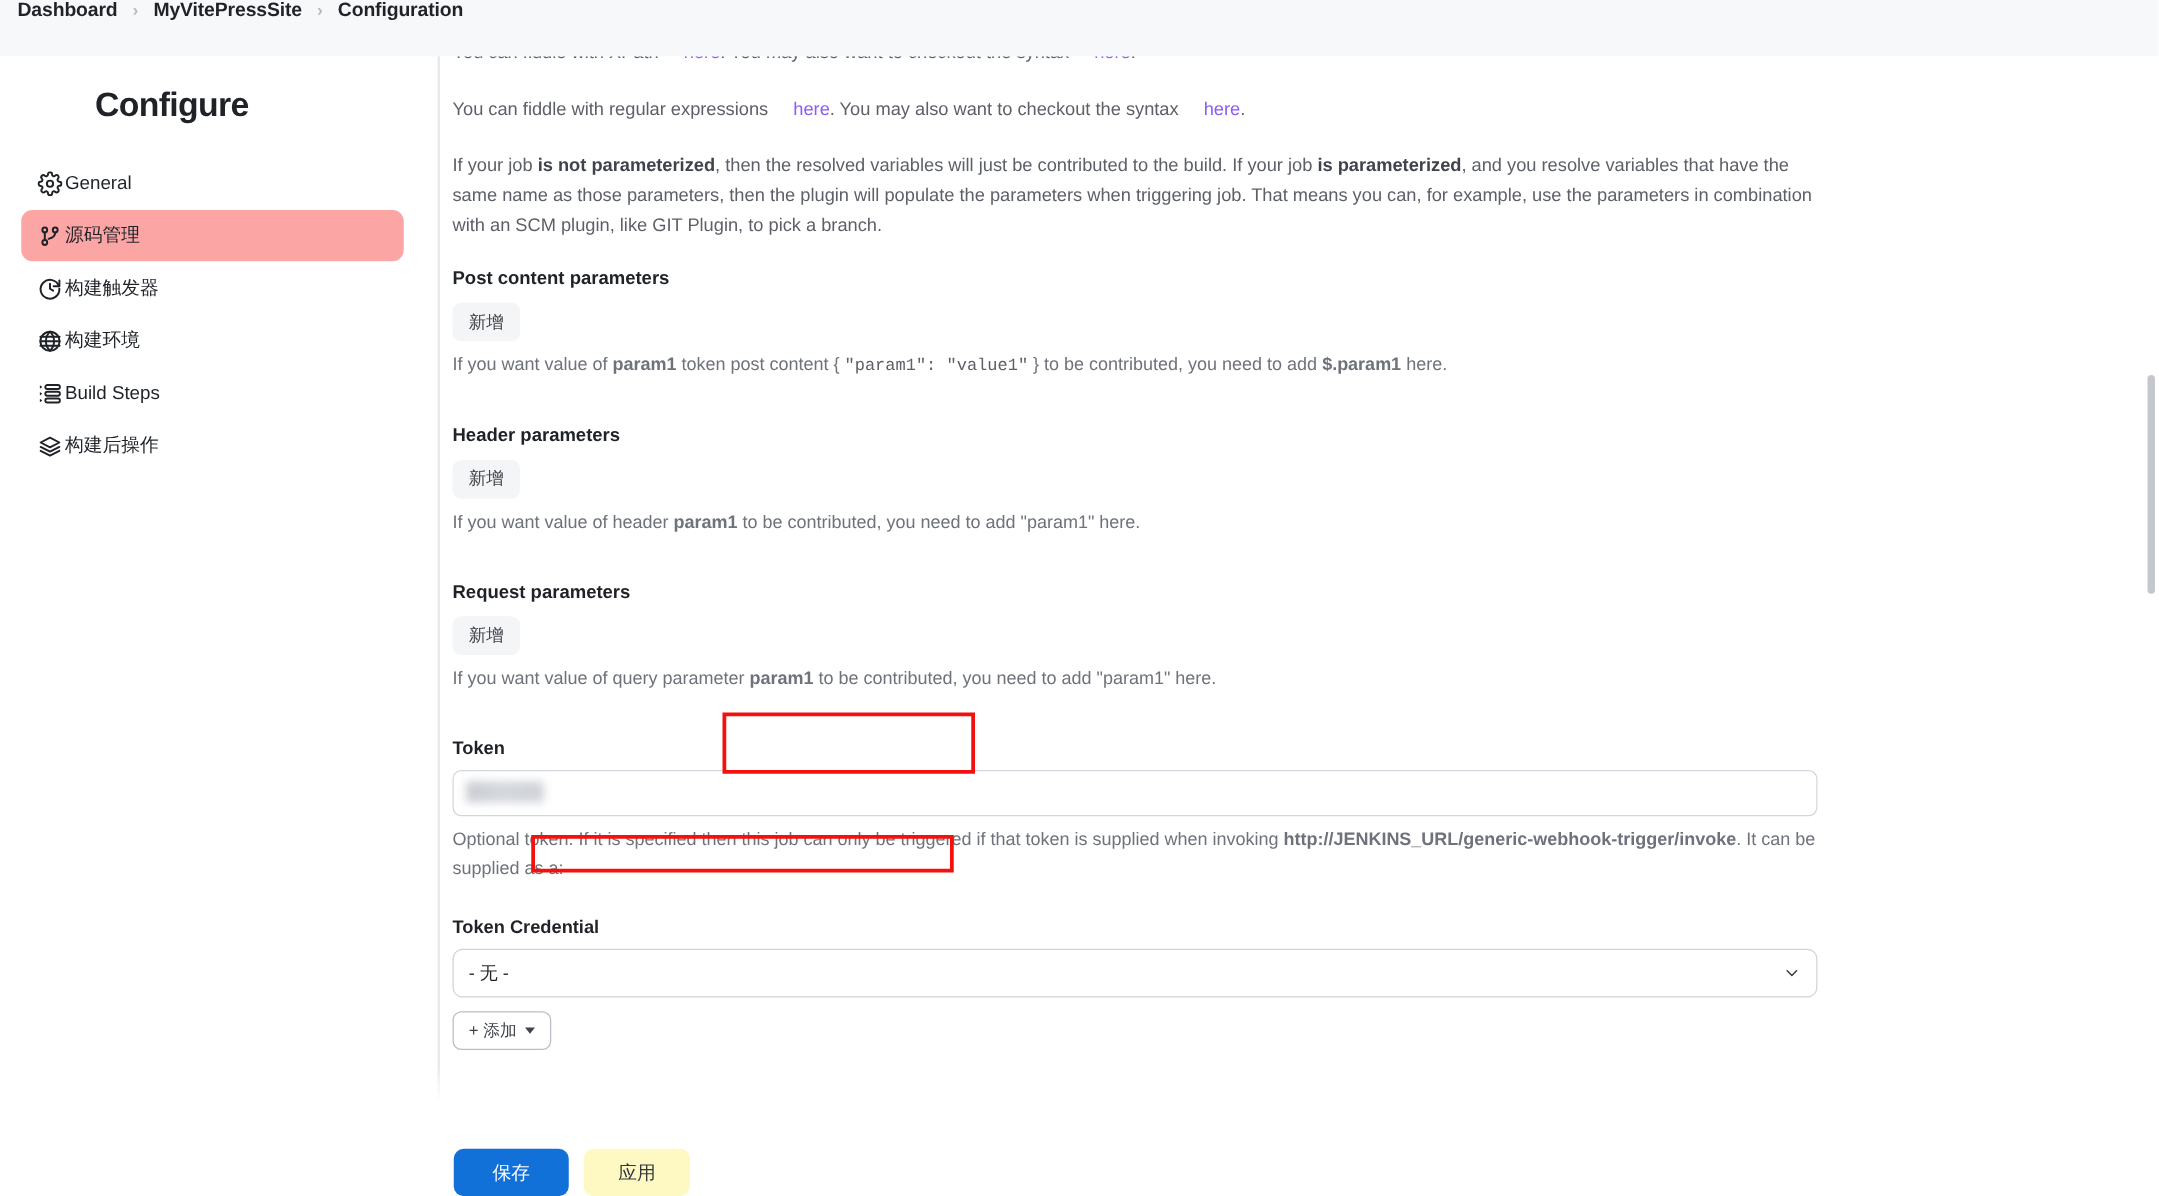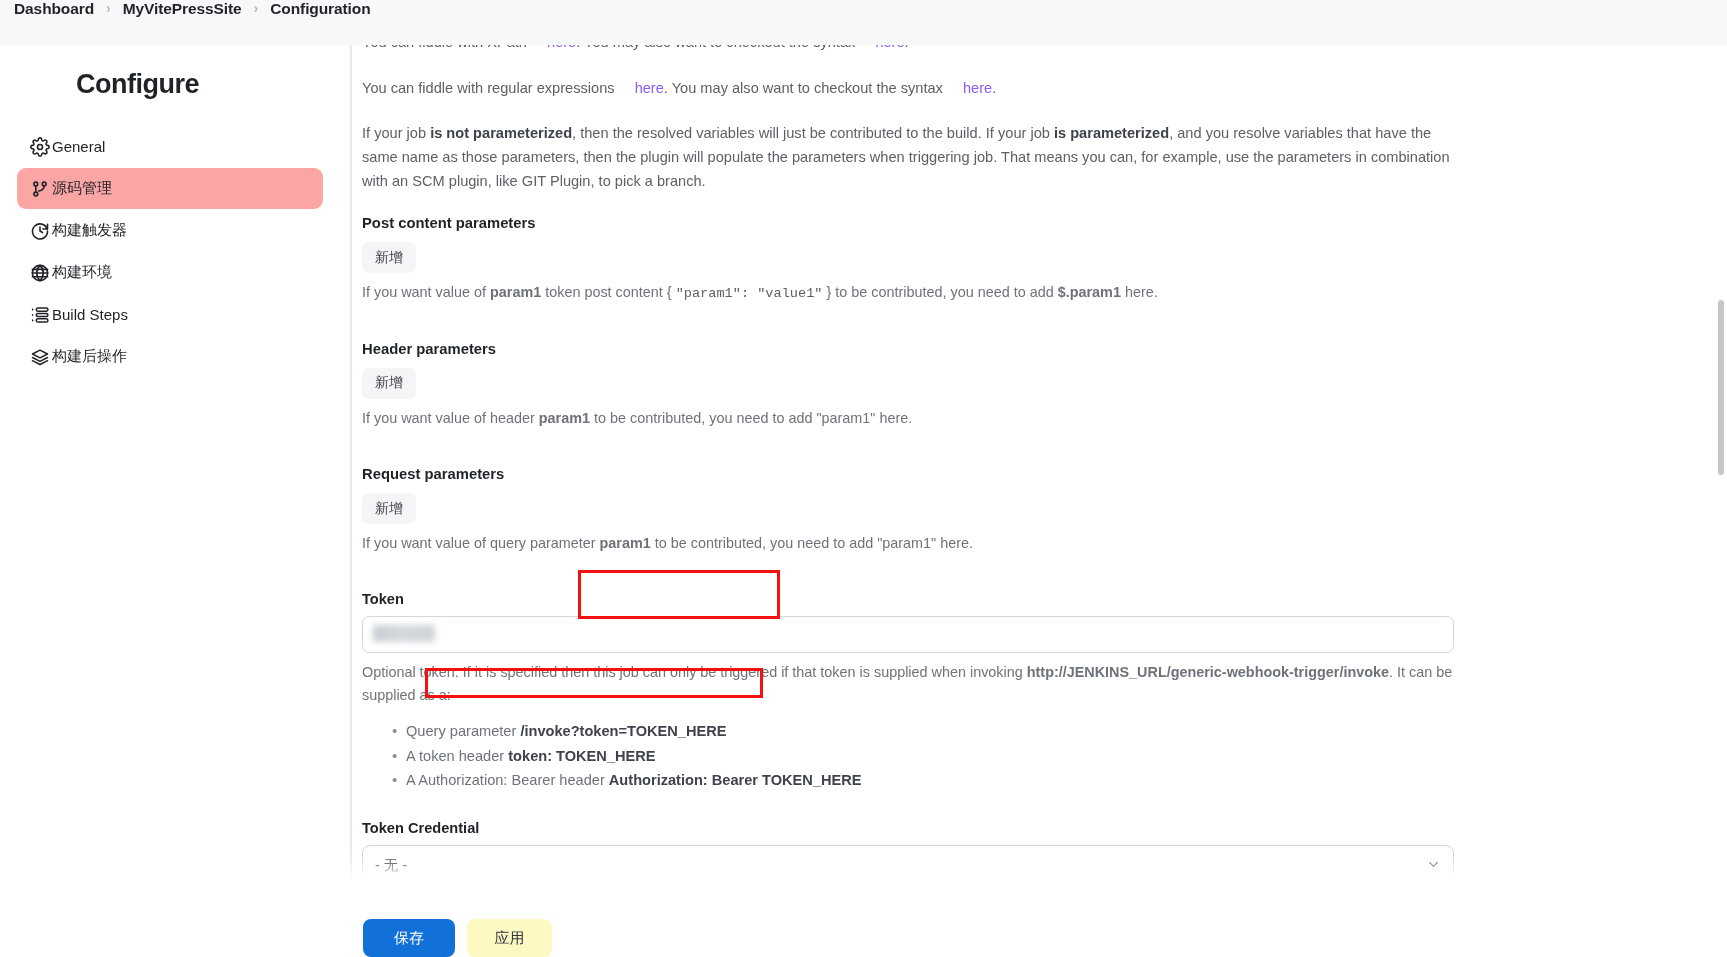--- a/index.html
+++ b/index.html
@@ -396,25 +396,20 @@
         <div class="hint"><span>If you want value of query parameter </span><b>param1</b><span> to be contributed, you need to add "param1" here.</span></div>
       </div>
 
       <div class="group" style="margin-bottom:27px;">
         <div class="label-token">Token</div>
         <div class="token-input-wrap">
           <input class="token-input" type="text" placeholder="" style="">
           <span class="redacted"></span>
         </div>
         <div class="hint" style="max-width:1092px;"><span>Optional token. If it is specified then this job can only be triggered if that token is supplied when invoking </span><b>http://JENKINS_URL/generic-webhook-trigger/invoke</b><span>. It can be supplied as a:</span></div>
-        <ul class="token-list">
-          <li><span>Query parameter </span><b>/invoke?token=TOKEN_HERE</b></li>
-          <li><span>A token header </span><b>token: TOKEN_HERE</b></li>
-          <li><span>A Authorization: Bearer header </span><b>Authorization: Bearer TOKEN_HERE</b></li>
-        </ul>
       </div>
 
       <div class="group" style="margin-bottom:0;">
         <div class="label-cred">Token Credential</div>
         <div class="select-wrap">
           <select class="cred-select">
             <option>- 无 -</option>
           </select>
           <span class="chev">
             <svg width="15" height="15" viewBox="0 0 24 24" fill="none" stroke="currentColor" stroke-width="2.1" stroke-linecap="round" stroke-linejoin="round">

